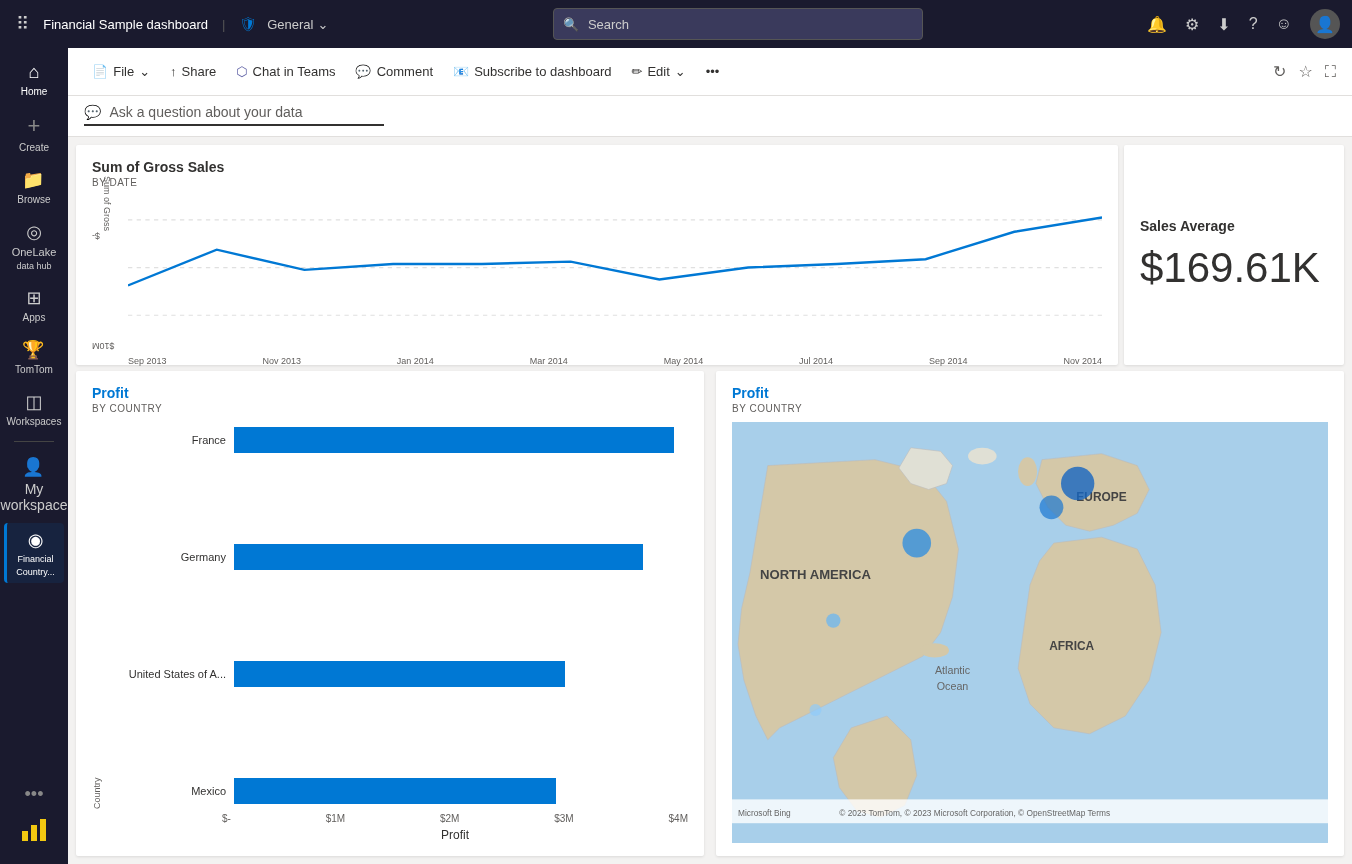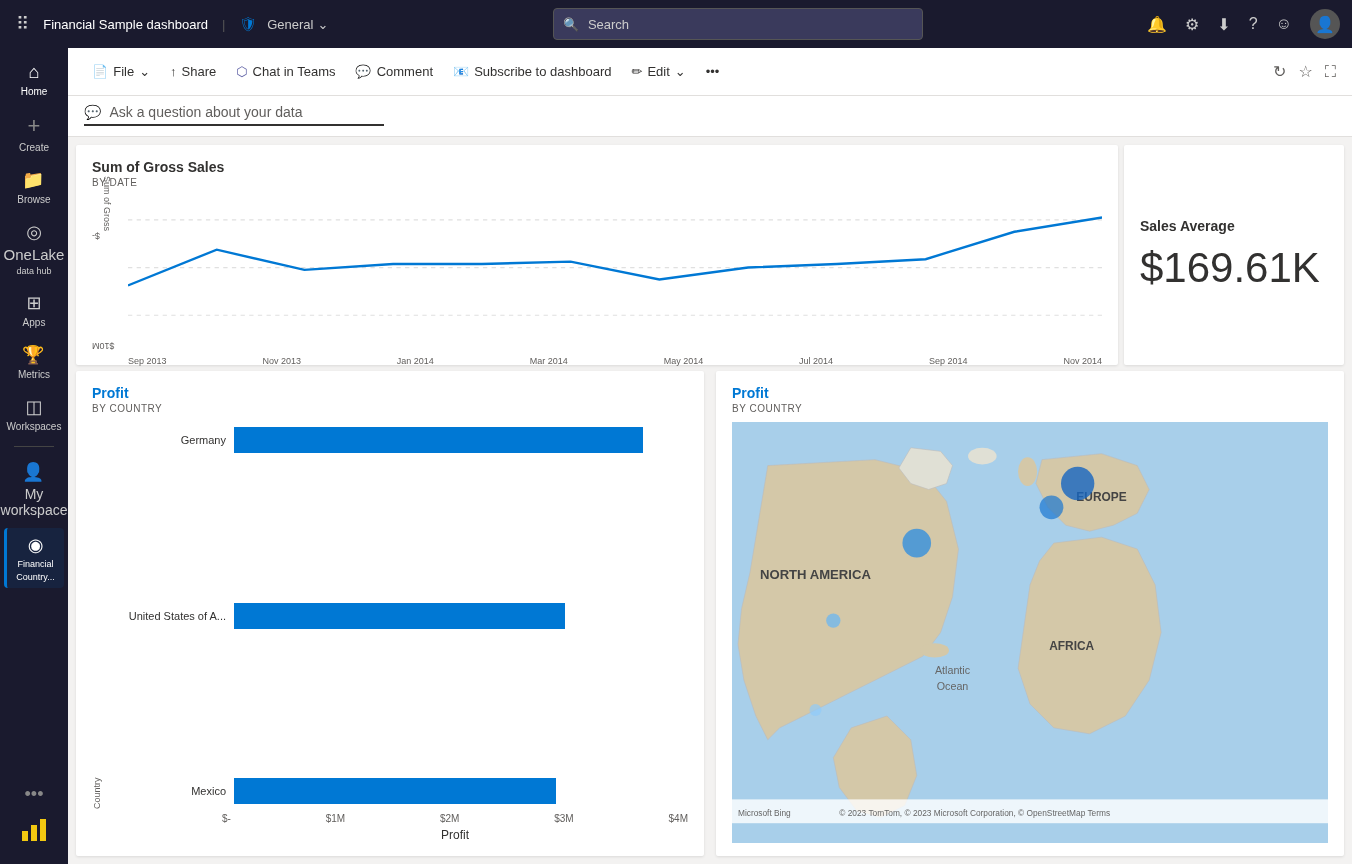--- a/index.html
+++ b/index.html
@@ -380,30 +380,30 @@
     <div class="sidebar-item">
       <span class="icon" style="font-size:22px;font-weight:300;color:#888;">+</span>
       <span>Create</span>
     </div>
     <div class="sidebar-item">
       <span class="icon">📁</span>
       <span>Browse</span>
     </div>
     <div class="sidebar-item">
       <span class="icon">◎</span>
-      <span style="font-size:15px;">OneLake</span>
+      <span style="font-size:11px;">OneLake</span>
       <span style="font-size:9px;">data hub</span>
     </div>
     <div class="sidebar-item">
       <span class="icon">⊞</span>
       <span>Apps</span>
     </div>
     <div class="sidebar-item">
       <span class="icon">🏆</span>
-      <span>Metrics</span>
+      <span>TomTom</span>
     </div>
     <div class="sidebar-item">
       <span class="icon">◫</span>
       <span>Workspaces</span>
     </div>
     <div class="sidebar-divider"></div>
     <div class="sidebar-item">
       <span class="icon">👤</span>
       <span style="font-size:14px;">My workspace</span>
     </div>
@@ -514,20 +514,26 @@
 
       <div class="bottom-row">
 
         <div class="card bar-chart-card">
           <div class="card-title" style="color:#0078d4;">Profit</div>
           <div class="card-subtitle">BY COUNTRY</div>
           <div style="display:flex;height:calc(100% - 70px);">
             <div class="bar-y-axis">Country</div>
             <div class="bar-chart-inner">
               <div class="bar-row">
+                <span class="bar-label">France</span>
+                <div class="bar-wrapper">
+                  <div class="bar" style="width:97%;"></div>
+                </div>
+              </div>
+              <div class="bar-row">
                 <span class="bar-label">Germany</span>
                 <div class="bar-wrapper">
                   <div class="bar" style="width:90%;"></div>
                 </div>
               </div>
               <div class="bar-row">
                 <span class="bar-label">United States of A...</span>
                 <div class="bar-wrapper">
                   <div class="bar" style="width:73%;"></div>
                 </div>

